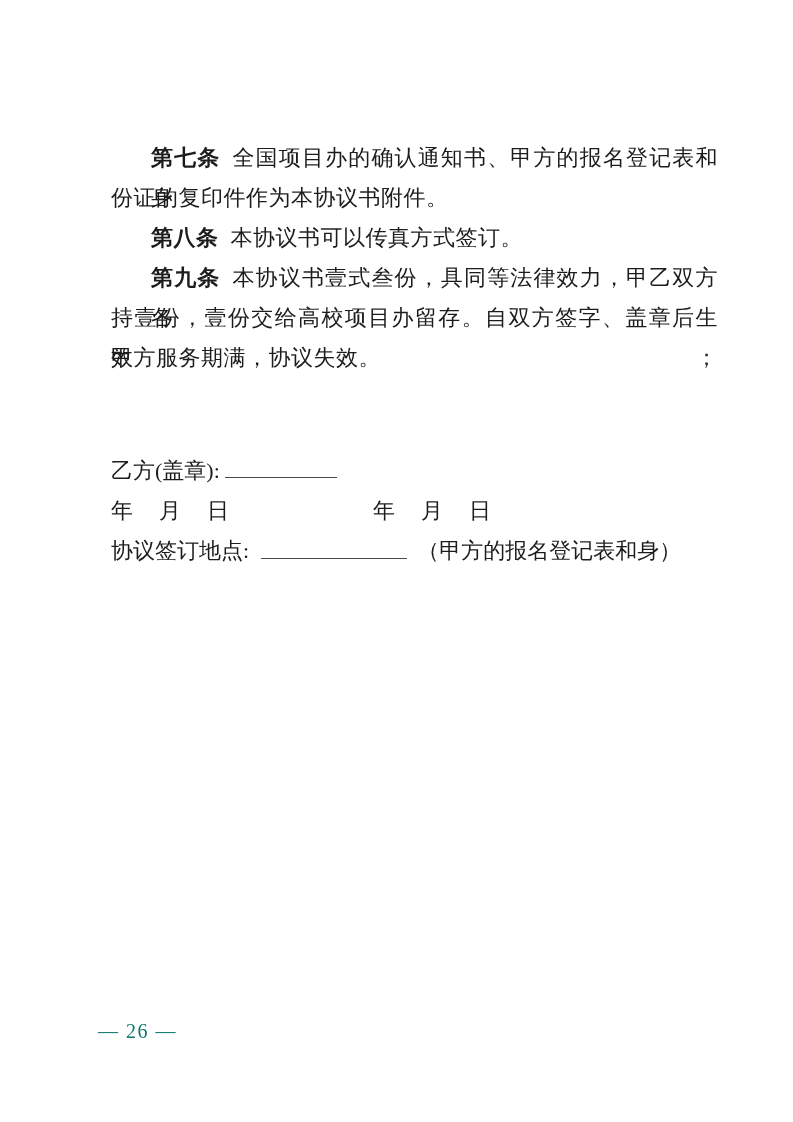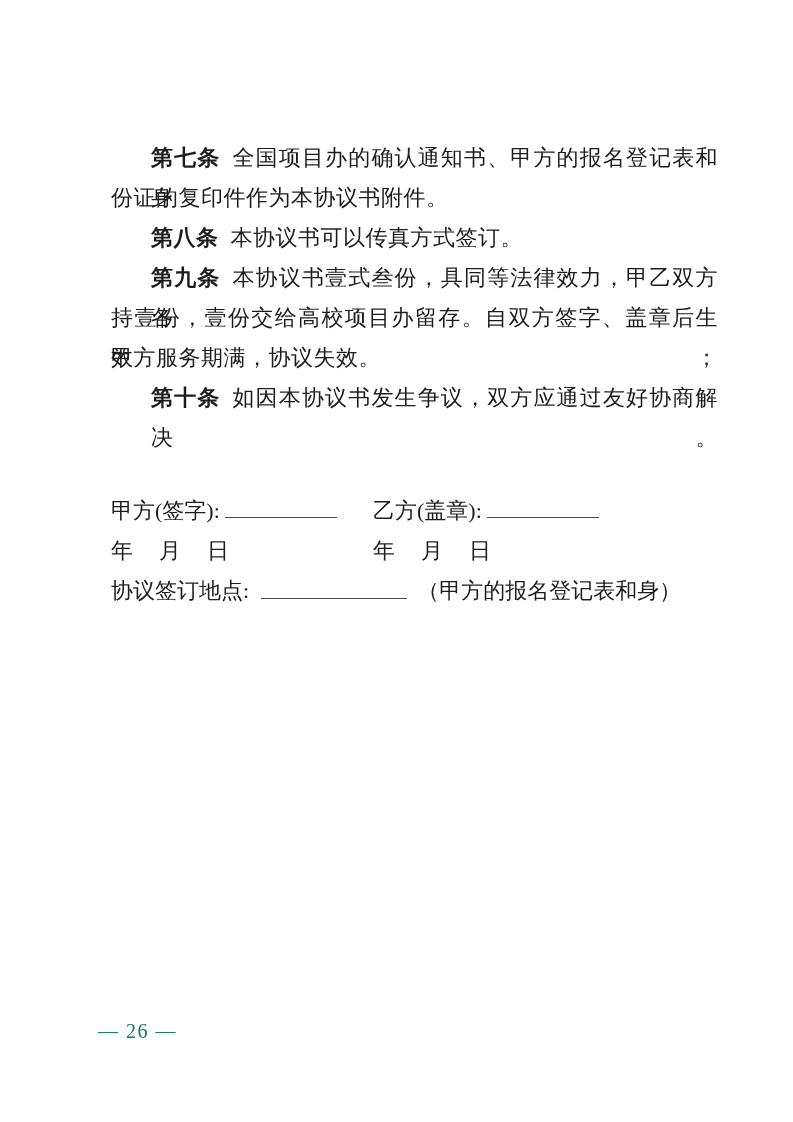--- a/index.html
+++ b/index.html
@@ -69,28 +69,24 @@
 
     <div class="tline j first"><span class="term">第七条</span><span>全国项目办的确认通知书、甲方的报名登记表和身</span></div>
     <div class="tline">份证的复印件作为本协议书附件。</div>
 
     <div class="tline first"><span class="term">第八条</span><span>本协议书可以传真方式签订。</span></div>
 
     <div class="tline j first"><span class="term">第九条</span><span>本协议书壹式叁份，具同等法律效力，甲乙双方各</span></div>
     <div class="tline j">持壹份，壹份交给高校项目办留存。自双方签字、盖章后生效；</div>
     <div class="tline">甲方服务期满，协议失效。</div>
 
-    <div class="tline j first"><span class="term">第十条</span><span>如因本协议书发生争议，双方应通过友好协商解决。</span></div>
 
     <div class="sig">
 
       <div class="sig-row">
-        <div class="sig-left">
-          <span>甲方(签字):</span><span class="uline u-sign"></span>
-        </div>
         <div>
           <span>乙方(盖章):</span><span class="uline u-sign"></span>
         </div>
       </div>
 
       <div class="sig-row">
         <div class="sig-left date-group">
           <span>年</span><span>月</span><span>日</span>
         </div>
         <div class="date-group">

